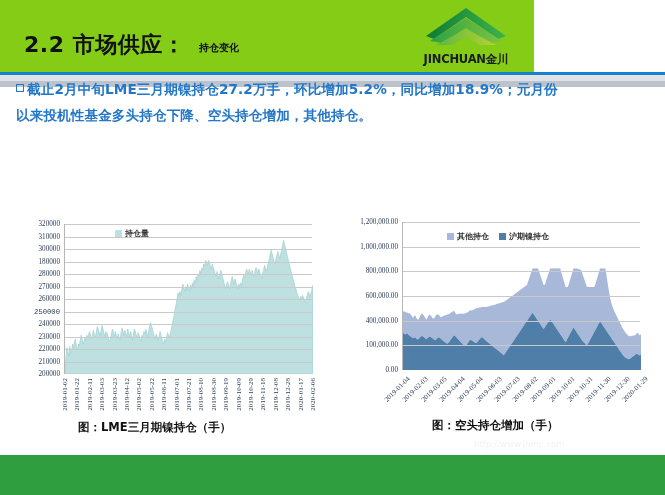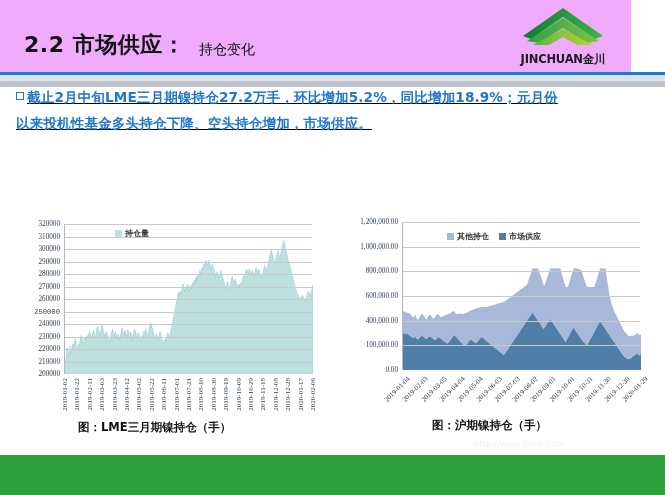--- a/index.html
+++ b/index.html
@@ -5,47 +5,47 @@
   * { box-sizing: border-box; margin: 0; padding: 0; }
   html, body {
     width: 665px; height: 495px;
     background: #ffffff;
     font-family: "DejaVu Sans", "Liberation Sans", sans-serif;
     overflow: hidden;
   }
   #slide { position: relative; width: 665px; height: 495px; background: #fff; }
 
   
-  #header { position: absolute; left: 0; top: 0; width: 631px; height: 72px; background: #f0abfc; }
+  #header { position: absolute; left: 0; top: 0; width: 534px; height: 72px; background: #84cc16; }
   #slide-title {
     position: absolute; left: 24px; top: 30px;
     font-size: 22px; font-weight: bold; color: #111; letter-spacing: .5px;
     white-space: nowrap;
   }
   #slide-subtitle {
     position: absolute; left: 199px; top: 41px;
-    font-size: 14px; font-weight: normal; color: #111; white-space: nowrap;
+    font-size: 10px; font-weight: bold; color: #111; white-space: nowrap;
   }
   
   #logo { position: absolute; right: 14px; top: 6px; width: 108px; height: 62px; }
   #logo-mark { position: absolute; left: 12px; top: 0; width: 84px; height: 40px; }
   #logo-text {
     position: absolute; left: 0; bottom: 1px; width: 108px;
     text-align: center; font-size: 11.5px; font-weight: bold; color: #1b1b1b;
     white-space: nowrap; letter-spacing: -0.2px;
   }
   #logo-text .cn { font-size: 11.5px; margin-top: 43px; }
 
   
   #rule-blue  { position: absolute; left: 0; top: 72px;   width: 665px; height: 2.5px; background: #1680d0; }
   #rule-light { position: absolute; left: 0; top: 74.5px; width: 665px; height: 6px;   background: #dfe3e8; }
   #rule-grey  { position: absolute; left: 0; top: 80.5px; width: 665px; height: 6px;   background: #bcc3cc; }
 
   
-  #bullets { position: absolute; left: 16px; top: 84px; width: 640px; text-decoration: underline; }
+  #bullets { position: absolute; left: 16px; top: 76px; width: 640px; }
   .bullet-line {
     display: flex; align-items: flex-start;
     font-size: 13.6px; color: #2277c8; font-weight: bold;
     line-height: 26px; letter-spacing: .1px; white-space: nowrap;
   }
   .bullet-mark {
     display: inline-block; width: 8px; height: 8px;
     border: 1.6px solid #2277c8; margin-right: 3px; margin-top: 8px; flex: none;
   }
   .bullet-cont { padding-left: 0px; }
@@ -130,21 +130,21 @@
   <div id="rule-blue"></div>
   <div id="rule-light"></div>
   <div id="rule-grey"></div>
 
   <div id="bullets">
     <div class="bullet-line">
       <span class="bullet-mark"></span>
       <span>截止2月中旬LME三月期镍持仓27.2万手，环比增加5.2%，同比增加18.9%；元月份</span>
     </div>
     <div class="bullet-line bullet-cont">
-      <span>以来投机性基金多头持仓下降、空头持仓增加，市场供应。</span>
+      <span>以来投机性基金多头持仓下降、空头持仓增加，其他持仓。</span>
     </div>
   </div>
 
   <div class="chart-box" id="chart-left" style="left:8px; top:216px; width:312px; height:220px;">
     <div class="plot" id="plot-left" style="left:56px; top:8px; width:248px; height:150px;">
       <div class="legend" id="legend-left" style="left:50px; top:4px;">
         <div class="legend-item">
           <span class="swatch" style="background:#bfe0e0"></span>
           <span class="legend-label">持仓量</span>
         </div>
@@ -162,21 +162,21 @@
         <div class="gridline" style="top: 87.5px;"></div>
         <div class="gridline" style="top: 100px;"></div>
         <div class="gridline" style="top: 112.5px;"></div>
         <div class="gridline" style="top: 125px;"></div>
         <div class="gridline" style="top: 137.5px;"></div>
       </div>
     <div id="ylabs-left">
         <div class="ylab" style="top: 8px; right: 260px; text-align: right;">320000</div>
         <div class="ylab" style="top: 20.5px; right: 260px;">310000</div>
         <div class="ylab" style="top: 33px; right: 260px;">300000</div>
-        <div class="ylab" style="top: 45.5px; right: 260px;">290000</div>
+        <div class="ylab" style="top: 45.5px; right: 260px;">180000</div>
         <div class="ylab" style="top: 58px; right: 260px;">280000</div>
         <div class="ylab" style="top: 70.5px; right: 260px;">270000</div>
         <div class="ylab" style="top: 83px; right: 260px;">260000</div>
         <div class="ylab" style="top: 95.5px; right: 260px; font-family: Liberation Mono, monospace;">250000</div>
         <div class="ylab" style="top: 108px; right: 260px;">240000</div>
         <div class="ylab" style="top: 120.5px; right: 260px;">230000</div>
         <div class="ylab" style="top: 133px; right: 260px;">220000</div>
         <div class="ylab" style="top: 145.5px; right: 260px;">210000</div>
         <div class="ylab" style="top: 158px; right: 260px; margin-left: 20px;">200000</div>
       </div>
@@ -207,21 +207,21 @@
 
   <div class="chart-box" id="chart-right" style="left:334px; top:212px; width:328px; height:220px;">
     <div class="plot" id="plot-right" style="left:68px; top:10px; width:238px; height:148px;">
       <div class="legend" id="legend-right" style="left:44px; top:9px;">
         <div class="legend-item">
           <span class="swatch" style="background:#a8b8d8"></span>
           <span class="legend-label">其他持仓</span>
         </div>
         <div class="legend-item">
           <span class="swatch" style="background:#4f7fa8"></span>
-          <span class="legend-label">市场供应</span>
+          <span class="legend-label">沪期镍持仓</span>
         </div>
       </div>
       <svg id="svg-right" viewBox="0 0 238 148" preserveAspectRatio="none" style="position:absolute;left:0;top:0;width:238px;height:148px;">
           <path d="M 0.00 88.80 L 1.11 89.66 L 2.21 89.66 L 3.32 90.77 L 4.43 90.53 L 5.53 91.27 L 6.64 91.27 L 7.75 92.50 L 8.86 94.10 L 9.96 95.83 L 11.07 94.47 L 12.18 92.99 L 13.28 95.83 L 14.39 97.43 L 15.50 97.43 L 16.60 94.97 L 17.71 93.12 L 18.82 91.27 L 19.93 92.50 L 21.03 93.98 L 22.14 95.83 L 23.25 97.68 L 24.35 95.83 L 25.46 94.10 L 26.57 92.50 L 27.67 93.36 L 28.78 94.97 L 29.89 96.57 L 31.00 96.20 L 32.10 95.34 L 33.21 92.75 L 34.32 92.50 L 35.42 92.38 L 36.53 93.73 L 37.64 95.34 L 38.74 94.97 L 39.85 94.35 L 40.96 93.73 L 42.07 93.36 L 43.17 92.99 L 44.28 92.50 L 45.39 92.25 L 46.49 91.64 L 47.60 90.90 L 48.71 90.03 L 49.81 89.42 L 50.92 88.80 L 52.03 90.40 L 53.13 92.13 L 54.24 92.13 L 55.35 91.76 L 56.46 91.76 L 57.56 91.76 L 58.67 91.76 L 59.78 91.76 L 60.88 91.76 L 61.99 91.27 L 63.10 91.02 L 64.20 90.40 L 65.31 89.66 L 66.42 88.80 L 67.53 88.43 L 68.63 88.31 L 69.74 87.94 L 70.85 87.57 L 71.95 87.07 L 73.06 86.33 L 74.17 86.33 L 75.27 85.96 L 76.38 85.59 L 77.49 85.59 L 78.60 85.10 L 79.70 85.10 L 80.81 85.10 L 81.92 85.10 L 83.02 85.10 L 84.13 84.85 L 85.24 84.61 L 86.34 84.24 L 87.45 83.87 L 88.56 83.62 L 89.67 83.37 L 90.77 83.00 L 91.88 82.63 L 92.99 82.14 L 94.09 81.77 L 95.20 81.40 L 96.31 81.15 L 97.41 80.91 L 98.52 80.54 L 99.63 80.17 L 100.73 79.92 L 101.84 79.30 L 102.95 78.56 L 104.06 77.70 L 105.16 76.84 L 106.27 76.10 L 107.38 75.23 L 108.48 74.37 L 109.59 73.63 L 110.70 72.77 L 111.80 71.90 L 112.91 71.16 L 114.02 70.30 L 115.13 69.44 L 116.23 68.70 L 117.34 67.83 L 118.45 66.97 L 119.55 66.23 L 120.66 65.37 L 121.77 64.50 L 122.87 63.76 L 123.98 62.90 L 125.09 59.57 L 126.20 56.36 L 127.30 53.03 L 128.41 49.70 L 129.52 46.50 L 130.62 46.37 L 131.73 46.50 L 132.84 46.50 L 133.94 46.37 L 135.05 46.50 L 136.16 49.70 L 137.27 53.03 L 138.37 56.36 L 139.48 59.57 L 140.59 62.90 L 141.69 62.90 L 142.80 59.69 L 143.91 56.24 L 145.01 53.03 L 146.12 49.83 L 147.23 46.37 L 148.33 46.50 L 149.44 46.50 L 150.55 46.37 L 151.66 46.50 L 152.76 46.50 L 153.87 46.37 L 154.98 46.50 L 156.08 46.50 L 157.19 46.37 L 158.30 50.57 L 159.40 54.27 L 160.51 57.97 L 161.62 61.67 L 162.73 65.37 L 163.83 65.00 L 164.94 64.87 L 166.05 61.30 L 167.15 57.60 L 168.26 53.77 L 169.37 50.20 L 170.47 46.50 L 171.58 46.37 L 172.69 46.50 L 173.80 46.50 L 174.90 46.87 L 176.01 47.36 L 177.12 47.73 L 178.22 48.10 L 179.33 51.43 L 180.44 54.76 L 181.54 57.97 L 182.65 61.30 L 183.76 64.63 L 184.87 64.87 L 185.97 65.00 L 187.08 65.00 L 188.19 64.87 L 189.29 65.00 L 190.40 65.00 L 191.51 64.87 L 192.61 61.30 L 193.72 57.60 L 194.83 53.77 L 195.93 50.20 L 197.04 46.50 L 198.15 46.37 L 199.26 46.50 L 200.36 46.50 L 201.47 46.37 L 202.58 46.87 L 203.68 54.88 L 204.79 62.04 L 205.90 69.07 L 207.00 75.60 L 208.11 80.17 L 209.22 83.87 L 210.33 86.70 L 211.43 89.17 L 212.54 91.76 L 213.65 94.10 L 214.75 96.20 L 215.86 98.67 L 216.97 100.76 L 218.07 103.11 L 219.18 105.33 L 220.29 107.30 L 221.40 109.03 L 222.50 110.75 L 223.61 111.86 L 224.72 113.22 L 225.82 113.96 L 226.93 114.21 L 228.04 113.96 L 229.14 113.84 L 230.25 113.47 L 231.36 113.47 L 232.47 113.10 L 233.57 111.37 L 234.68 111.00 L 235.79 112.23 L 236.89 113.47 L 238.00 112.23 L 238.00 132.58 L 236.89 133.45 L 235.79 132.95 L 234.68 132.21 L 233.57 131.72 L 232.47 132.58 L 231.36 133.45 L 230.25 134.19 L 229.14 135.05 L 228.04 135.91 L 226.93 136.65 L 225.82 137.15 L 224.72 136.90 L 223.61 136.28 L 222.50 135.67 L 221.40 134.68 L 220.29 133.45 L 219.18 132.21 L 218.07 130.49 L 216.97 128.88 L 215.86 127.28 L 214.75 125.55 L 213.65 123.95 L 212.54 122.35 L 211.43 120.62 L 210.33 119.02 L 209.22 117.41 L 208.11 115.69 L 207.00 114.08 L 205.90 112.48 L 204.79 110.75 L 203.68 109.15 L 202.58 107.55 L 201.47 105.82 L 200.36 104.22 L 199.26 102.61 L 198.15 100.89 L 197.04 99.28 L 195.93 101.38 L 194.83 103.35 L 193.72 105.45 L 192.61 107.55 L 191.51 109.52 L 190.40 111.62 L 189.29 113.71 L 188.19 115.69 L 187.08 117.78 L 185.97 119.88 L 184.87 121.85 L 183.76 123.58 L 182.65 122.35 L 181.54 121.11 L 180.44 119.88 L 179.33 118.65 L 178.22 116.92 L 177.12 115.32 L 176.01 113.71 L 174.90 111.99 L 173.80 110.38 L 172.69 108.78 L 171.58 107.05 L 170.47 105.45 L 169.37 107.55 L 168.26 109.52 L 167.15 111.62 L 166.05 113.71 L 164.94 115.69 L 163.83 117.78 L 162.73 120.25 L 161.62 118.65 L 160.51 116.92 L 159.40 115.32 L 158.30 113.71 L 157.19 111.99 L 156.08 110.38 L 154.98 108.78 L 153.87 107.05 L 152.76 105.45 L 151.66 103.85 L 150.55 102.12 L 149.44 100.52 L 148.33 98.91 L 147.23 97.19 L 146.12 98.91 L 145.01 100.52 L 143.91 102.12 L 142.80 103.85 L 141.69 105.45 L 140.59 107.05 L 139.48 105.45 L 138.37 103.85 L 137.27 102.12 L 136.16 100.52 L 135.05 98.91 L 133.94 97.19 L 132.84 95.58 L 131.73 93.98 L 130.62 92.25 L 129.52 90.65 L 128.41 92.25 L 127.30 93.98 L 126.20 95.58 L 125.09 97.19 L 123.98 98.91 L 122.87 100.52 L 121.77 102.12 L 120.66 103.85 L 119.55 105.45 L 118.45 107.05 L 117.34 108.78 L 116.23 110.38 L 115.13 111.99 L 114.02 113.71 L 112.91 115.32 L 111.80 116.92 L 110.70 118.65 L 109.59 120.25 L 108.48 121.85 L 107.38 123.58 L 106.27 125.18 L 105.16 126.79 L 104.06 128.51 L 102.95 130.12 L 101.84 131.72 L 100.73 133.20 L 99.63 132.21 L 98.52 131.35 L 97.41 130.49 L 96.31 129.50 L 95.20 128.51 L 94.09 127.65 L 92.99 126.79 L 91.88 126.05 L 90.77 125.18 L 89.67 124.32 L 88.56 123.33 L 87.45 122.35 L 86.34 121.48 L 85.24 120.62 L 84.13 119.63 L 83.02 118.65 L 81.92 117.78 L 80.81 116.55 L 79.70 115.69 L 78.60 114.95 L 77.49 116.18 L 76.38 117.41 L 75.27 118.65 L 74.17 120.25 L 73.06 121.11 L 71.95 120.62 L 70.85 119.88 L 69.74 119.02 L 68.63 118.15 L 67.53 117.41 L 66.42 118.65 L 65.31 120.25 L 64.20 121.85 L 63.10 123.33 L 61.99 124.32 L 60.88 123.58 L 59.78 122.35 L 58.67 121.11 L 57.56 119.88 L 56.46 118.65 L 55.35 117.41 L 54.24 116.18 L 53.13 114.95 L 52.03 114.08 L 50.92 113.22 L 49.81 114.70 L 48.71 116.18 L 47.60 117.78 L 46.49 119.39 L 45.39 120.87 L 44.28 121.85 L 43.17 121.11 L 42.07 120.25 L 40.96 119.39 L 39.85 118.40 L 38.74 117.41 L 37.64 116.55 L 36.53 115.69 L 35.42 115.19 L 34.32 116.18 L 33.21 117.17 L 32.10 118.15 L 31.00 117.41 L 29.89 116.55 L 28.78 115.69 L 27.67 114.95 L 26.57 114.45 L 25.46 115.32 L 24.35 116.18 L 23.25 117.17 L 22.14 116.18 L 21.03 115.19 L 19.93 114.45 L 18.82 113.71 L 17.71 114.70 L 16.60 115.69 L 15.50 116.92 L 14.39 117.41 L 13.28 116.55 L 12.18 114.95 L 11.07 115.69 L 9.96 116.18 L 8.86 115.32 L 7.75 114.45 L 6.64 113.71 L 5.53 112.85 L 4.43 111.25 L 3.32 111.99 L 2.21 112.48 L 1.11 111.62 L 0.00 111.00 Z" fill="#a8b8d8"></path>
           <path d="M 0.00 111.00 L 1.11 111.62 L 2.21 112.48 L 3.32 111.99 L 4.43 111.25 L 5.53 112.85 L 6.64 113.71 L 7.75 114.45 L 8.86 115.32 L 9.96 116.18 L 11.07 115.69 L 12.18 114.95 L 13.28 116.55 L 14.39 117.41 L 15.50 116.92 L 16.60 115.69 L 17.71 114.70 L 18.82 113.71 L 19.93 114.45 L 21.03 115.19 L 22.14 116.18 L 23.25 117.17 L 24.35 116.18 L 25.46 115.32 L 26.57 114.45 L 27.67 114.95 L 28.78 115.69 L 29.89 116.55 L 31.00 117.41 L 32.10 118.15 L 33.21 117.17 L 34.32 116.18 L 35.42 115.19 L 36.53 115.69 L 37.64 116.55 L 38.74 117.41 L 39.85 118.40 L 40.96 119.39 L 42.07 120.25 L 43.17 121.11 L 44.28 121.85 L 45.39 120.87 L 46.49 119.39 L 47.60 117.78 L 48.71 116.18 L 49.81 114.70 L 50.92 113.22 L 52.03 114.08 L 53.13 114.95 L 54.24 116.18 L 55.35 117.41 L 56.46 118.65 L 57.56 119.88 L 58.67 121.11 L 59.78 122.35 L 60.88 123.58 L 61.99 124.32 L 63.10 123.33 L 64.20 121.85 L 65.31 120.25 L 66.42 118.65 L 67.53 117.41 L 68.63 118.15 L 69.74 119.02 L 70.85 119.88 L 71.95 120.62 L 73.06 121.11 L 74.17 120.25 L 75.27 118.65 L 76.38 117.41 L 77.49 116.18 L 78.60 114.95 L 79.70 115.69 L 80.81 116.55 L 81.92 117.78 L 83.02 118.65 L 84.13 119.63 L 85.24 120.62 L 86.34 121.48 L 87.45 122.35 L 88.56 123.33 L 89.67 124.32 L 90.77 125.18 L 91.88 126.05 L 92.99 126.79 L 94.09 127.65 L 95.20 128.51 L 96.31 129.50 L 97.41 130.49 L 98.52 131.35 L 99.63 132.21 L 100.73 133.20 L 101.84 131.72 L 102.95 130.12 L 104.06 128.51 L 105.16 126.79 L 106.27 125.18 L 107.38 123.58 L 108.48 121.85 L 109.59 120.25 L 110.70 118.65 L 111.80 116.92 L 112.91 115.32 L 114.02 113.71 L 115.13 111.99 L 116.23 110.38 L 117.34 108.78 L 118.45 107.05 L 119.55 105.45 L 120.66 103.85 L 121.77 102.12 L 122.87 100.52 L 123.98 98.91 L 125.09 97.19 L 126.20 95.58 L 127.30 93.98 L 128.41 92.25 L 129.52 90.65 L 130.62 92.25 L 131.73 93.98 L 132.84 95.58 L 133.94 97.19 L 135.05 98.91 L 136.16 100.52 L 137.27 102.12 L 138.37 103.85 L 139.48 105.45 L 140.59 107.05 L 141.69 105.45 L 142.80 103.85 L 143.91 102.12 L 145.01 100.52 L 146.12 98.91 L 147.23 97.19 L 148.33 98.91 L 149.44 100.52 L 150.55 102.12 L 151.66 103.85 L 152.76 105.45 L 153.87 107.05 L 154.98 108.78 L 156.08 110.38 L 157.19 111.99 L 158.30 113.71 L 159.40 115.32 L 160.51 116.92 L 161.62 118.65 L 162.73 120.25 L 163.83 117.78 L 164.94 115.69 L 166.05 113.71 L 167.15 111.62 L 168.26 109.52 L 169.37 107.55 L 170.47 105.45 L 171.58 107.05 L 172.69 108.78 L 173.80 110.38 L 174.90 111.99 L 176.01 113.71 L 177.12 115.32 L 178.22 116.92 L 179.33 118.65 L 180.44 119.88 L 181.54 121.11 L 182.65 122.35 L 183.76 123.58 L 184.87 121.85 L 185.97 119.88 L 187.08 117.78 L 188.19 115.69 L 189.29 113.71 L 190.40 111.62 L 191.51 109.52 L 192.61 107.55 L 193.72 105.45 L 194.83 103.35 L 195.93 101.38 L 197.04 99.28 L 198.15 100.89 L 199.26 102.61 L 200.36 104.22 L 201.47 105.82 L 202.58 107.55 L 203.68 109.15 L 204.79 110.75 L 205.90 112.48 L 207.00 114.08 L 208.11 115.69 L 209.22 117.41 L 210.33 119.02 L 211.43 120.62 L 212.54 122.35 L 213.65 123.95 L 214.75 125.55 L 215.86 127.28 L 216.97 128.88 L 218.07 130.49 L 219.18 132.21 L 220.29 133.45 L 221.40 134.68 L 222.50 135.67 L 223.61 136.28 L 224.72 136.90 L 225.82 137.15 L 226.93 136.65 L 228.04 135.91 L 229.14 135.05 L 230.25 134.19 L 231.36 133.45 L 232.47 132.58 L 233.57 131.72 L 234.68 132.21 L 235.79 132.95 L 236.89 133.45 L 238.00 132.58 L 238.00 148 L 0 148 Z" fill="#4f7fa8"></path>
         </svg>
     <div class="gridline" style="top: 0px;"></div>
         <div class="gridline" style="top: 24.6667px;"></div>
         <div class="gridline" style="top: 49.3333px;"></div>
         <div class="gridline" style="top: 74px;"></div>
@@ -249,18 +249,18 @@
         <div class="xlab-diag" style="left: 178.462px; top: 163px; width: 40px; text-align: right; transform: rotate(-45deg); transform-origin: right top;">2019-09-01</div>
         <div class="xlab-diag" style="left: 196.769px; top: 163px; width: 40px; text-align: right; transform: rotate(-45deg); transform-origin: right top;">2019-10-01</div>
         <div class="xlab-diag" style="left: 215.077px; top: 163px; width: 40px; text-align: right; transform: rotate(-45deg); transform-origin: right top;">2019-10-31</div>
         <div class="xlab-diag" style="left: 233.385px; top: 163px; width: 40px; text-align: right; transform: rotate(-45deg); transform-origin: right top;">2019-11-30</div>
         <div class="xlab-diag" style="left: 251.692px; top: 163px; width: 40px; text-align: right; transform: rotate(-45deg); transform-origin: right top;">2019-12-30</div>
         <div class="xlab-diag" style="left: 270px; top: 163px; width: 40px; text-align: right; transform: rotate(-45deg); transform-origin: right top;">2020-01-29</div>
       </div>
   </div>
 
   <div class="caption" id="caption-left">图：LME三月期镍持仓（手）</div>
-  <div class="caption" id="caption-right">图：沪期镍持仓（手）</div>
+  <div class="caption" id="caption-right">图：空头持仓增加（手）</div>
   <div id="footer-top-line"></div>
   <div id="footer"></div>
   <div id="site-url">http://www.jnmc.com</div>
 
 </div>
 
 </body></html>

